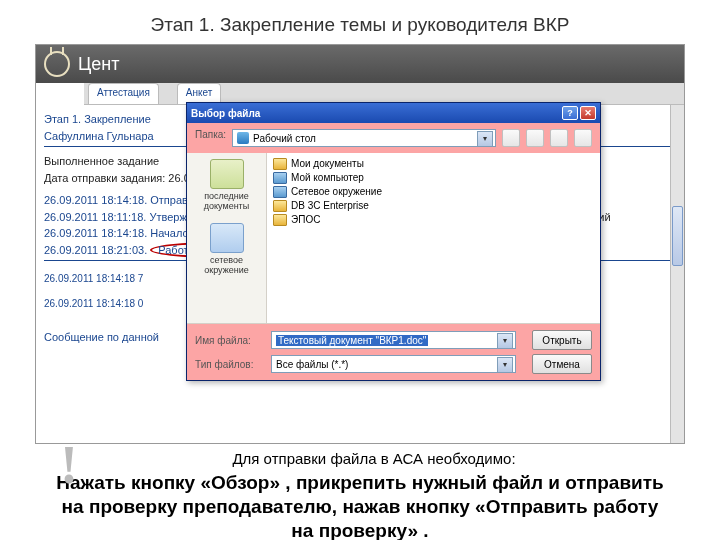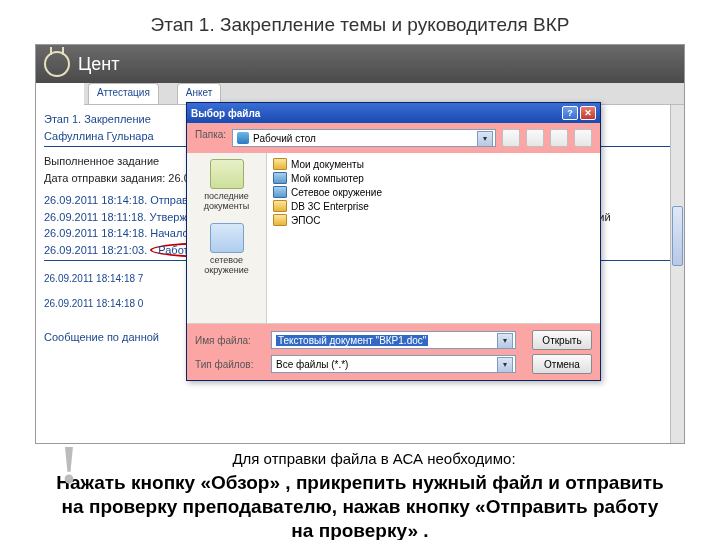--- a/index.html
+++ b/index.html
@@ -186,21 +186,21 @@
   .place .pic {
     width: 34px; height: 30px; margin: 0 auto 2px;
     background: linear-gradient(#e8f0c8,#cde09a);
     border: 1px solid #9ab068; border-radius: 3px;
     position: relative;
   }
   .place .pic.net { background: linear-gradient(#d8e8f8,#b0cdee); border-color: #7aa0cc; }
   .filelist {
     flex: 1; background: #fff; padding: 4px; overflow: hidden;
   }
-  .fitem { display: flex; align-items: center; gap: 4px; padding: 1px 2px; }
+  .fitem { display: flex; gap: 4px; padding: 1px 2px; }
   .fitem .fic {
     width: 14px; height: 12px;
     background: linear-gradient(#fce79a,#e8b43a);
     border: 1px solid #b88a20; border-radius: 1px;
   }
   .fitem .fic.blue { background: linear-gradient(#a8d0f0,#5a9ad0); border-color: #3a6aa0; }
 
   .dlg-footer {
     border-top: 1px solid #d4d0c8;
     padding: 6px 8px;

